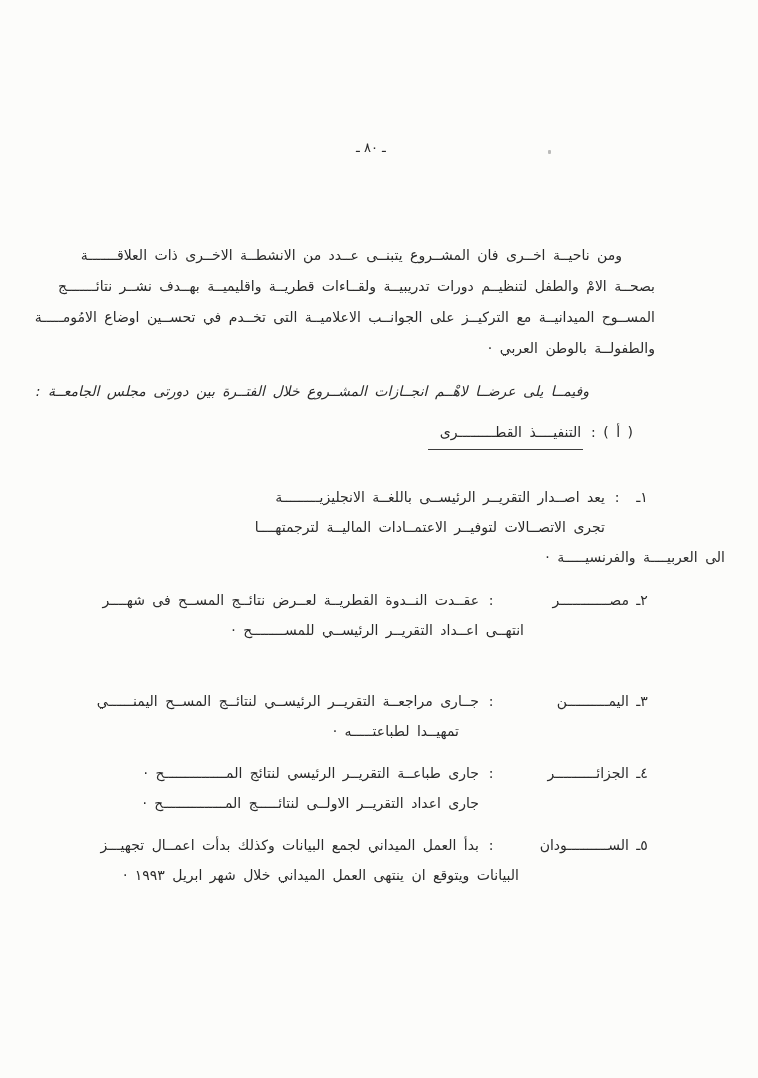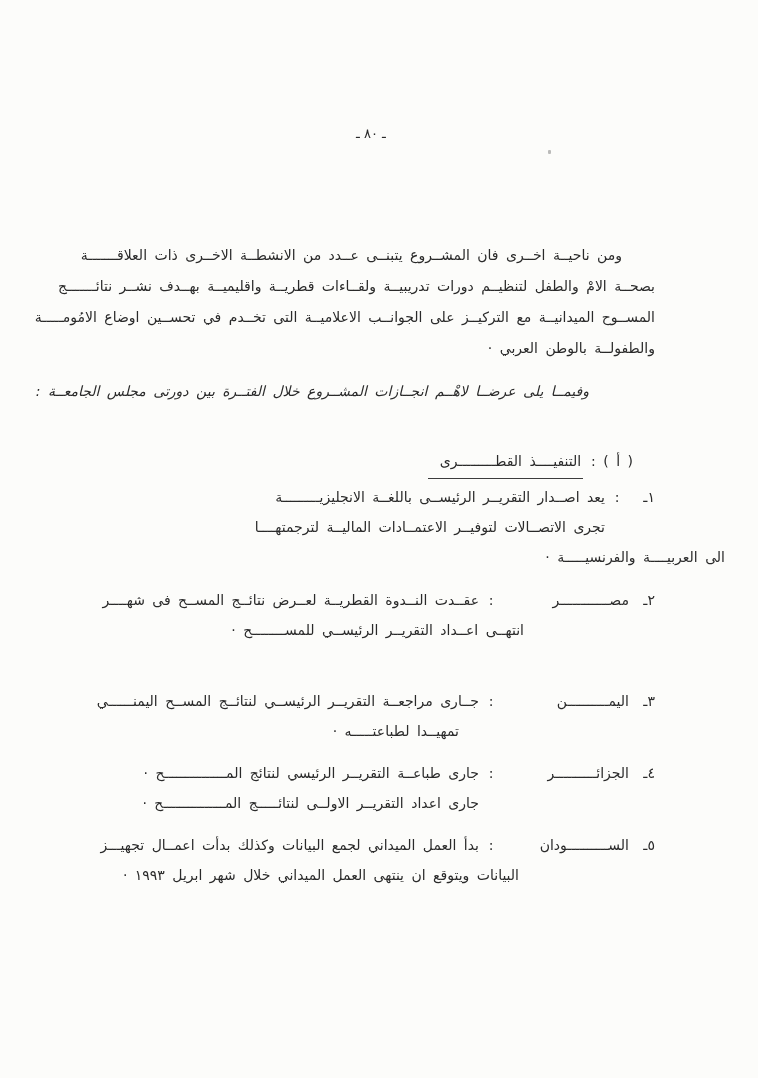--- a/index.html
+++ b/index.html
@@ -3,21 +3,21 @@
 <meta charset="utf-8">
 <style>
   html,body { margin:0; padding:0; }
   body {
     width:758px; height:1078px; position:relative;
     background:#fcfcfa; overflow:hidden;
     font-family:"DejaVu Sans", sans-serif;
     color:#2a2a2a;
   }
   .pagenum {
-    position:absolute; top:126px; left:0; right:16px;
+    position:absolute; top:140px; left:0; right:16px;
     text-align:center; font-size:13px; letter-spacing:2px;
   }
   .speck {
     position:absolute; top:150px; left:548px; width:3px; height:4px;
     background:rgba(90,90,90,.4); border-radius:1px;
   }
   .para {
     position:absolute; right:103px; width:557px;
     direction:rtl; font-size:14px; line-height:31px; word-spacing:3px;
   }
@@ -27,28 +27,28 @@
   .indent1 { padding-right:33px; }
   .indent2 { padding-right:66px;font-style:italic; }
   .heading {
     position:absolute; top:424px; right:125px;
     direction:rtl; font-size:14px; word-spacing:3px; white-space:nowrap;
   }
   .heading .prefix { margin-left:8px; }
   .heading .title {
     display:inline-block;
     border-bottom:1px solid #3c3c3c;
-    padding-bottom:9px; padding-left:12px; padding-right:2px;margin-top:29px;
+    padding-bottom:9px; padding-left:12px; padding-right:2px;
   }
   .item {
     position:absolute; right:103px; width:557px;
     display:flex; align-items:flex-start; direction:rtl;
     font-size:14px; line-height:30px; word-spacing:3px;
   }
-  .item .num     { flex:0 0 26px; white-space:nowrap; }
+  .item .num     { flex:0 0 26px; white-space:nowrap;text-align:center; }
   .item .country { flex:0 0 126px; white-space:nowrap; }
   .item .colon   { flex:0 0 24px; text-align:center; }
   .item .lines   { flex:1 1 auto; min-width:0; }
   .line { text-align:right; white-space:nowrap; }
   #item1 { top:482px; }
   #item2 { top:585px; }
   #item3 { top:686px; }
   #item4 { top:758px; }
   #item5 { top:830px; }
   .out120 { margin-right:-120px; }

